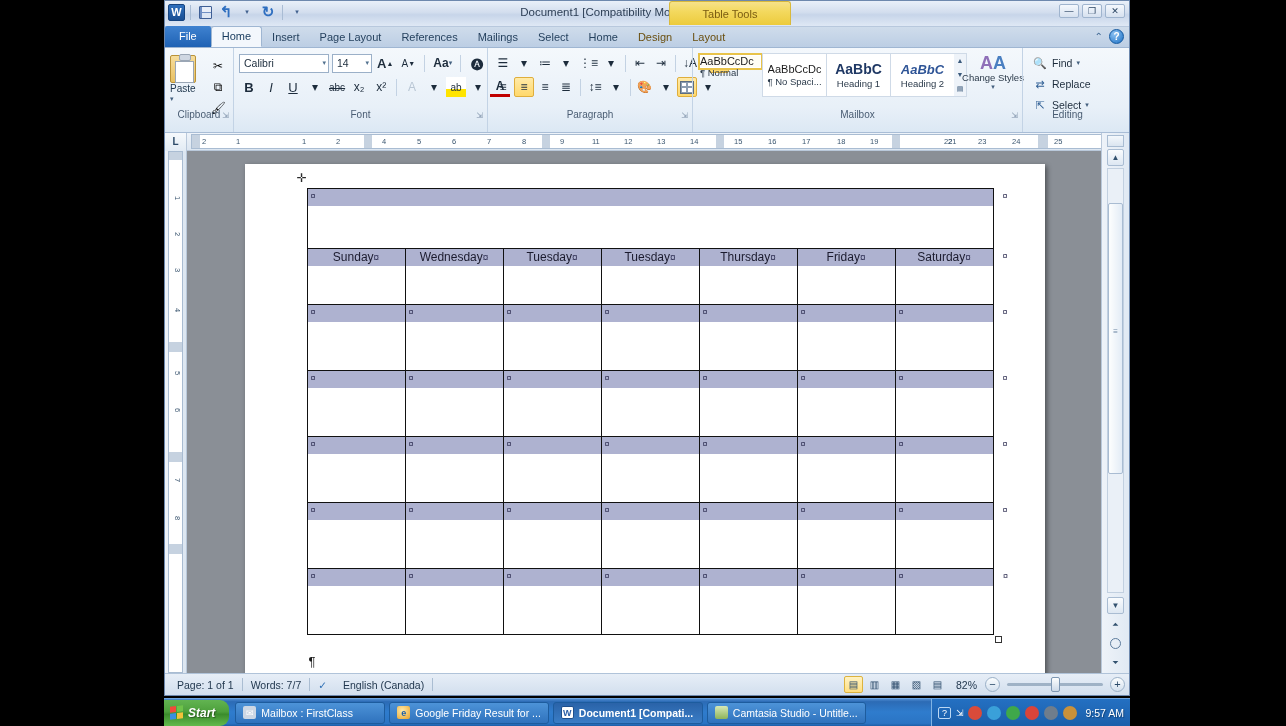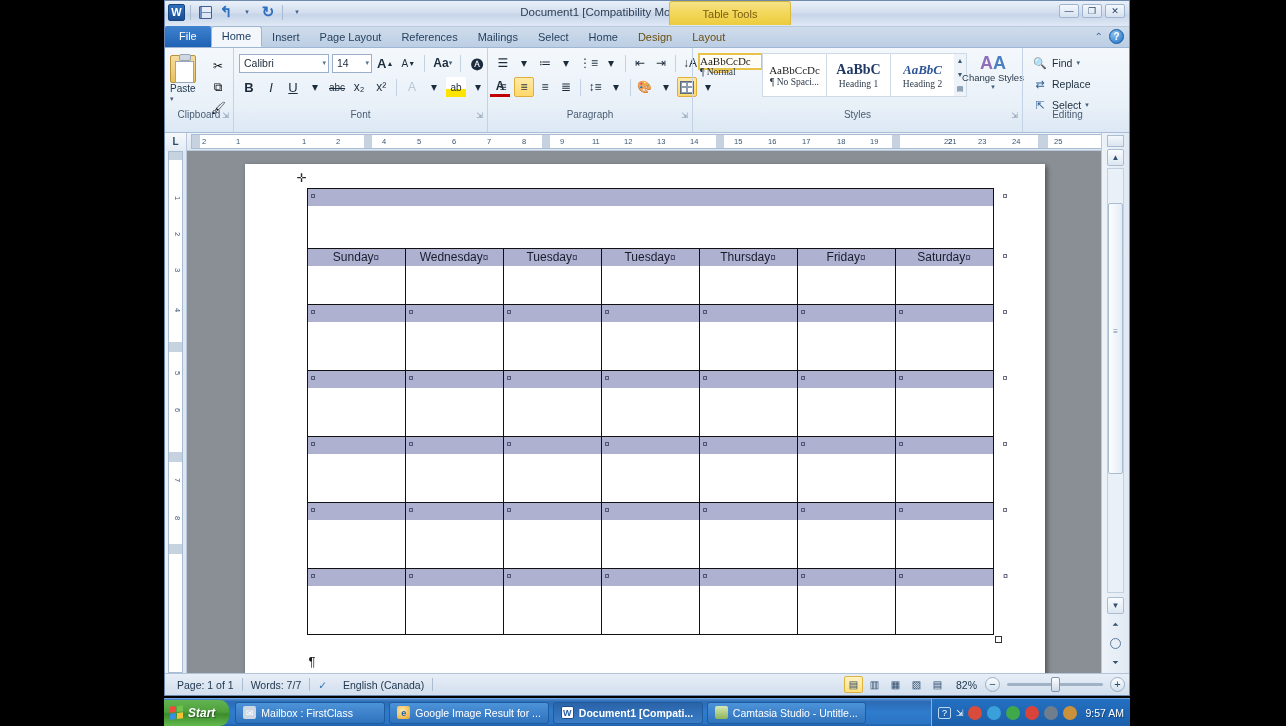--- a/index.html
+++ b/index.html
@@ -142,21 +142,21 @@
   .toggle-on{
     background:linear-gradient(to bottom,#ffeaa8,#ffd86b);
     border:1px solid #dfae3c; border-radius:2px;
   }
   .tbl-ic{ width:14px;height:13px; border:1px solid #5c6d80; background:#fff;
            display:grid; grid-template-columns:1fr 1fr; grid-template-rows:1fr 1fr;}
   .tbl-ic div{ border:0.5px solid #8b9cb0; }
 
   
   .stylebox{ display:flex; align-items:stretch; }
-  .sgal{ display:flex;font-family:Liberation Serif, serif; }
+  .sgal{ display:flex; }
   .sitem{
     width:65px; height:44px; background:#fff; border:1px solid #cfdae7;
     margin-right:-1px; display:flex; flex-direction:column;
     align-items:center; justify-content:center; gap:1px;
   }
   .sitem.sel{ border:2px solid #e8c34a; background:#fffdf4; box-shadow:inset 0 0 0 1px #fff; }
   .sprev{ font-size:11px; color:#1b1b1b; white-space:nowrap; overflow:hidden; }
   .sprev.h1{ font-size:14px; font-weight:bold; color:#1f3864;}
   .sprev.h2{ font-size:13px; font-style:italic; font-weight:bold; color:#2e5496;}
   .slabel{ font-size:9.5px; color:#2b3a4a; white-space:nowrap; }
@@ -514,21 +514,21 @@
               <span>▤</span>
             </div>
           </div>
           <div class="chgstyles">
             <div class="aa-ic"><span class="a1">A</span><span class="a2">A</span></div>
             <div class="slabel" style="text-align:right;line-height:1.05">Change Styles</div>
             <div class="tri">▾</div>
           </div>
         </div>
         <div class="glabel">
-          <span>Styles</span>
+          <span>Mailbox</span>
           <span class="dlg">⇲</span>
         </div>
       </div>
 
       <div class="rgroup" style="width:90px">
         <div class="gbody" style="flex-direction:column;gap:1px;padding-left:4px">
           <div class="edit-item">
             <span class="edit-ic">🔍</span>
             <span>Find</span>
             <span class="tri">▾</span>
@@ -870,21 +870,21 @@
         </span>
       <span>Start</span>
     </div>
 
     <div class="tbitem">
       <span class="tbico" style="background:#cdd7e4">✉</span>
       <span>Mailbox : FirstClass</span>
     </div>
     <div class="tbitem">
       <span class="tbico ico-ie">e</span>
-      <span>Google Image Result for ...</span>
+      <span>Google Friday Result for ...</span>
     </div>
     <div class="tbitem active">
       <span class="tbico ico-w">W</span>
       <span>Document1 [Compati...</span>
     </div>
     <div class="tbitem">
       <span class="tbico ico-cam"></span>
       <span>Camtasia Studio - Untitle...</span>
     </div>
 

